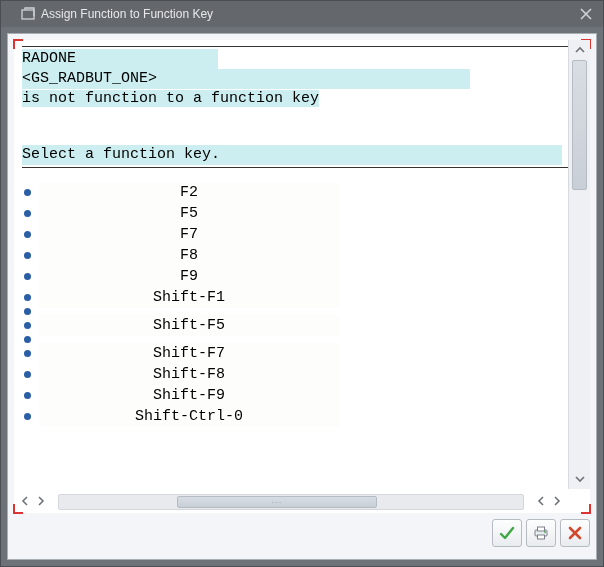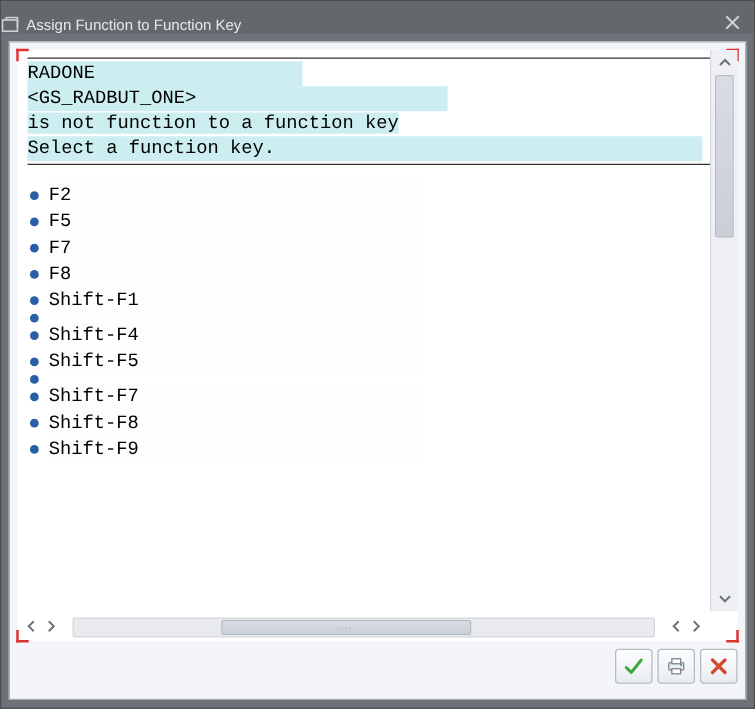--- a/index.html
+++ b/index.html
@@ -15,22 +15,22 @@
     width: 604px;
     height: 567px;
     background: #6d7278;
     border: 1px solid #4a4e52;
     position: relative;
   }
   .titlebar {
     height: 26px;
     background: #64686d;
     display: flex;
-    align-items: flex-end;
-    padding: 0 6px 0 0;
+    align-items: center;
+    padding: 0 6px 0 20px;
     color: #e7e8ea;
     font-size: 12px;
   }
   .titlebar .icon {
     margin-right: 6px;
     display: inline-flex;
     align-items: center;
   }
   .titlebar .title-text { flex: 1; }
   .titlebar .close {
@@ -96,34 +96,35 @@
     margin: 6px 8px 4px 8px;
     border-top: 1px solid #333;
     border-bottom: 1px solid #333;
     padding: 2px 0 2px 0;
     font-family: "Consolas","Courier New",monospace;
     font-size: 15px;
     line-height: 20px;
   }
   .header-block .row { white-space: pre; }
   .hl { background: #cdeef0; }
-  .row1 { display: inline-block; width: 220px; }
-  .row2 { display: inline-block; width: 336px; }
-  .row3 { display: inline-block; width: 540px; }
+  .row1 { display: inline-block; width: 196px; }
+  .row2 { display: inline-block; width: 448px; }
+  .row3 { display: inline-block; width: 540px; margin-top: 36px; }
 
   .list {
     margin: 14px 8px 0 8px;
     font-family: "Consolas","Courier New",monospace;
     font-size: 15px;
     line-height: 21px;
   }
   .list-row {
     display: flex;
     align-items: center;
     cursor: pointer;
+    text-align: center;
   }
   .list-row .bullet {
     width: 7px; height: 7px; border-radius: 50%;
     background: #2a5fa6;
     margin: 0 8px 0 2px;
     flex: 0 0 auto;
   }
   .list-row .label {
     display: inline-block;
     width: 300px;
@@ -230,47 +231,51 @@
             <div class="list-row">
               <span class="bullet"></span>
               <span class="label">F7</span>
             </div>
             <div class="list-row">
               <span class="bullet"></span>
               <span class="label">F8</span>
             </div>
             <div class="list-row">
               <span class="bullet"></span>
+              <span class="label">F9</span>
+            </div>
+            <div class="list-row">
+              <span class="bullet"></span>
               <span class="label">Shift-F1</span>
             </div>
             <div class="list-row">
               <span class="bullet"></span>
             </div>
             <div class="list-row">
               <span class="bullet"></span>
-              <span class="label">Shift-F4</span>
-            </div>
-            <div class="list-row">
-              <span class="bullet"></span>
               <span class="label">Shift-F5</span>
             </div>
             <div class="list-row">
               <span class="bullet"></span>
             </div>
             <div class="list-row">
               <span class="bullet"></span>
               <span class="label">Shift-F7</span>
             </div>
             <div class="list-row">
               <span class="bullet"></span>
               <span class="label">Shift-F8</span>
             </div>
             <div class="list-row">
               <span class="bullet"></span>
               <span class="label">Shift-F9</span>
+            </div>
+            <div class="list-row">
+              <span class="bullet"></span>
+              <span class="label">Shift-Ctrl-0</span>
             </div>
           </div>
 
       </div>
 
       <div class="vscroll">
         <div class="arrow up">
           <svg width="10" height="8" viewBox="0 0 10 8">
               <polyline points="1,6 5,2 9,6" fill="none" stroke="#6e7379" stroke-width="1.6"></polyline>
             </svg>

